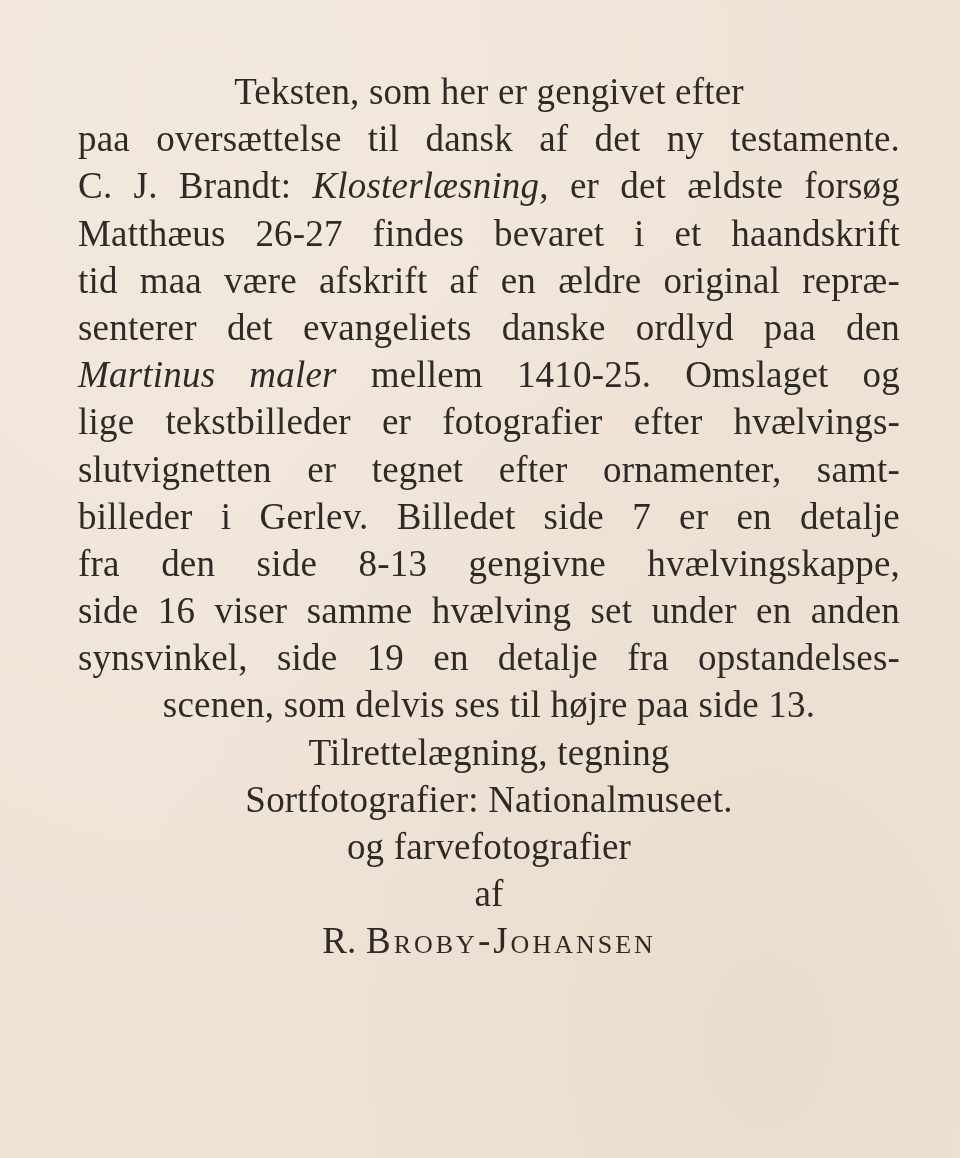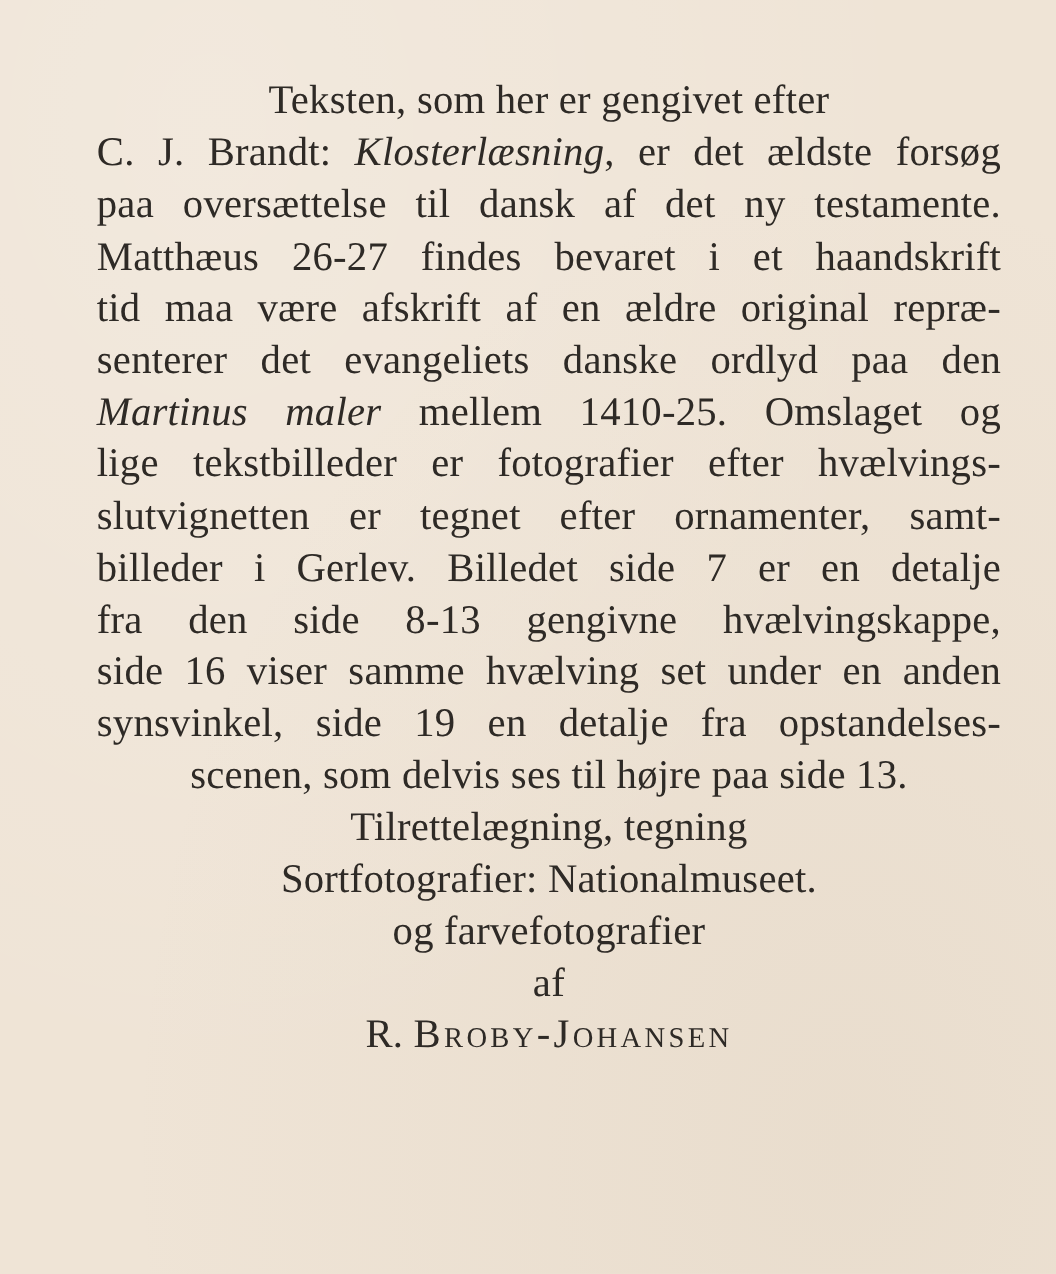--- a/index.html
+++ b/index.html
@@ -13,21 +13,21 @@
       background-image:
         radial-gradient(ellipse at 20% 10%, rgba(255,255,255,0.18), rgba(255,255,255,0) 60%),
         radial-gradient(ellipse at 80% 90%, rgba(180,160,130,0.10), rgba(0,0,0,0) 60%);
       position: relative;
       overflow: hidden;
       color: #2e2a26;
       font-family: "Liberation Serif", "DejaVu Serif", serif;
     }
     .page {
       position: absolute;
-      left: 88px;
+      left: 78px;
       top: 68px;
       width: 822px;
     }
     .line {
       font-size: 37px;
       line-height: 47.2px;
       height: 47.2px;
       white-space: nowrap;
       text-align: justify;
       text-align-last: justify;
@@ -46,22 +46,22 @@
     }
   </style>
 </head>
 <body>
 
 <div class="page">
   <div>
     <div class="line center">
       <span>Teksten, som her er gengivet efter</span>
     </div>
+    <div class="line"><span>paa oversættelse til dansk af det ny testamente.</span></div>
     <div class="line"><span>C. J. Brandt: </span><em>Klosterlæsning</em><span>, er det ældste forsøg</span></div>
-    <div class="line"><span>paa oversættelse til dansk af det ny testamente.</span></div>
     <div class="line"><span>Matthæus 26-27 findes bevaret i et haandskrift</span></div>
     <div class="line"><span>tid maa være afskrift af en ældre original repræ-</span></div>
     <div class="line"><span>senterer det evangeliets danske ordlyd paa den</span></div>
     <div class="line"><em>Martinus maler</em><span> mellem 1410-25. Omslaget og</span></div>
     <div class="line"><span>lige tekstbilleder er fotografier efter hvælvings-</span></div>
     <div class="line"><span>slutvignetten er tegnet efter ornamenter, samt-</span></div>
     <div class="line"><span>billeder i Gerlev. Billedet side 7 er en detalje</span></div>
     <div class="line"><span>fra den side 8-13 gengivne hvælvingskappe,</span></div>
     <div class="line"><span>side 16 viser samme hvælving set under en anden</span></div>
     <div class="line"><span>synsvinkel, side 19 en detalje fra opstandelses-</span></div>

